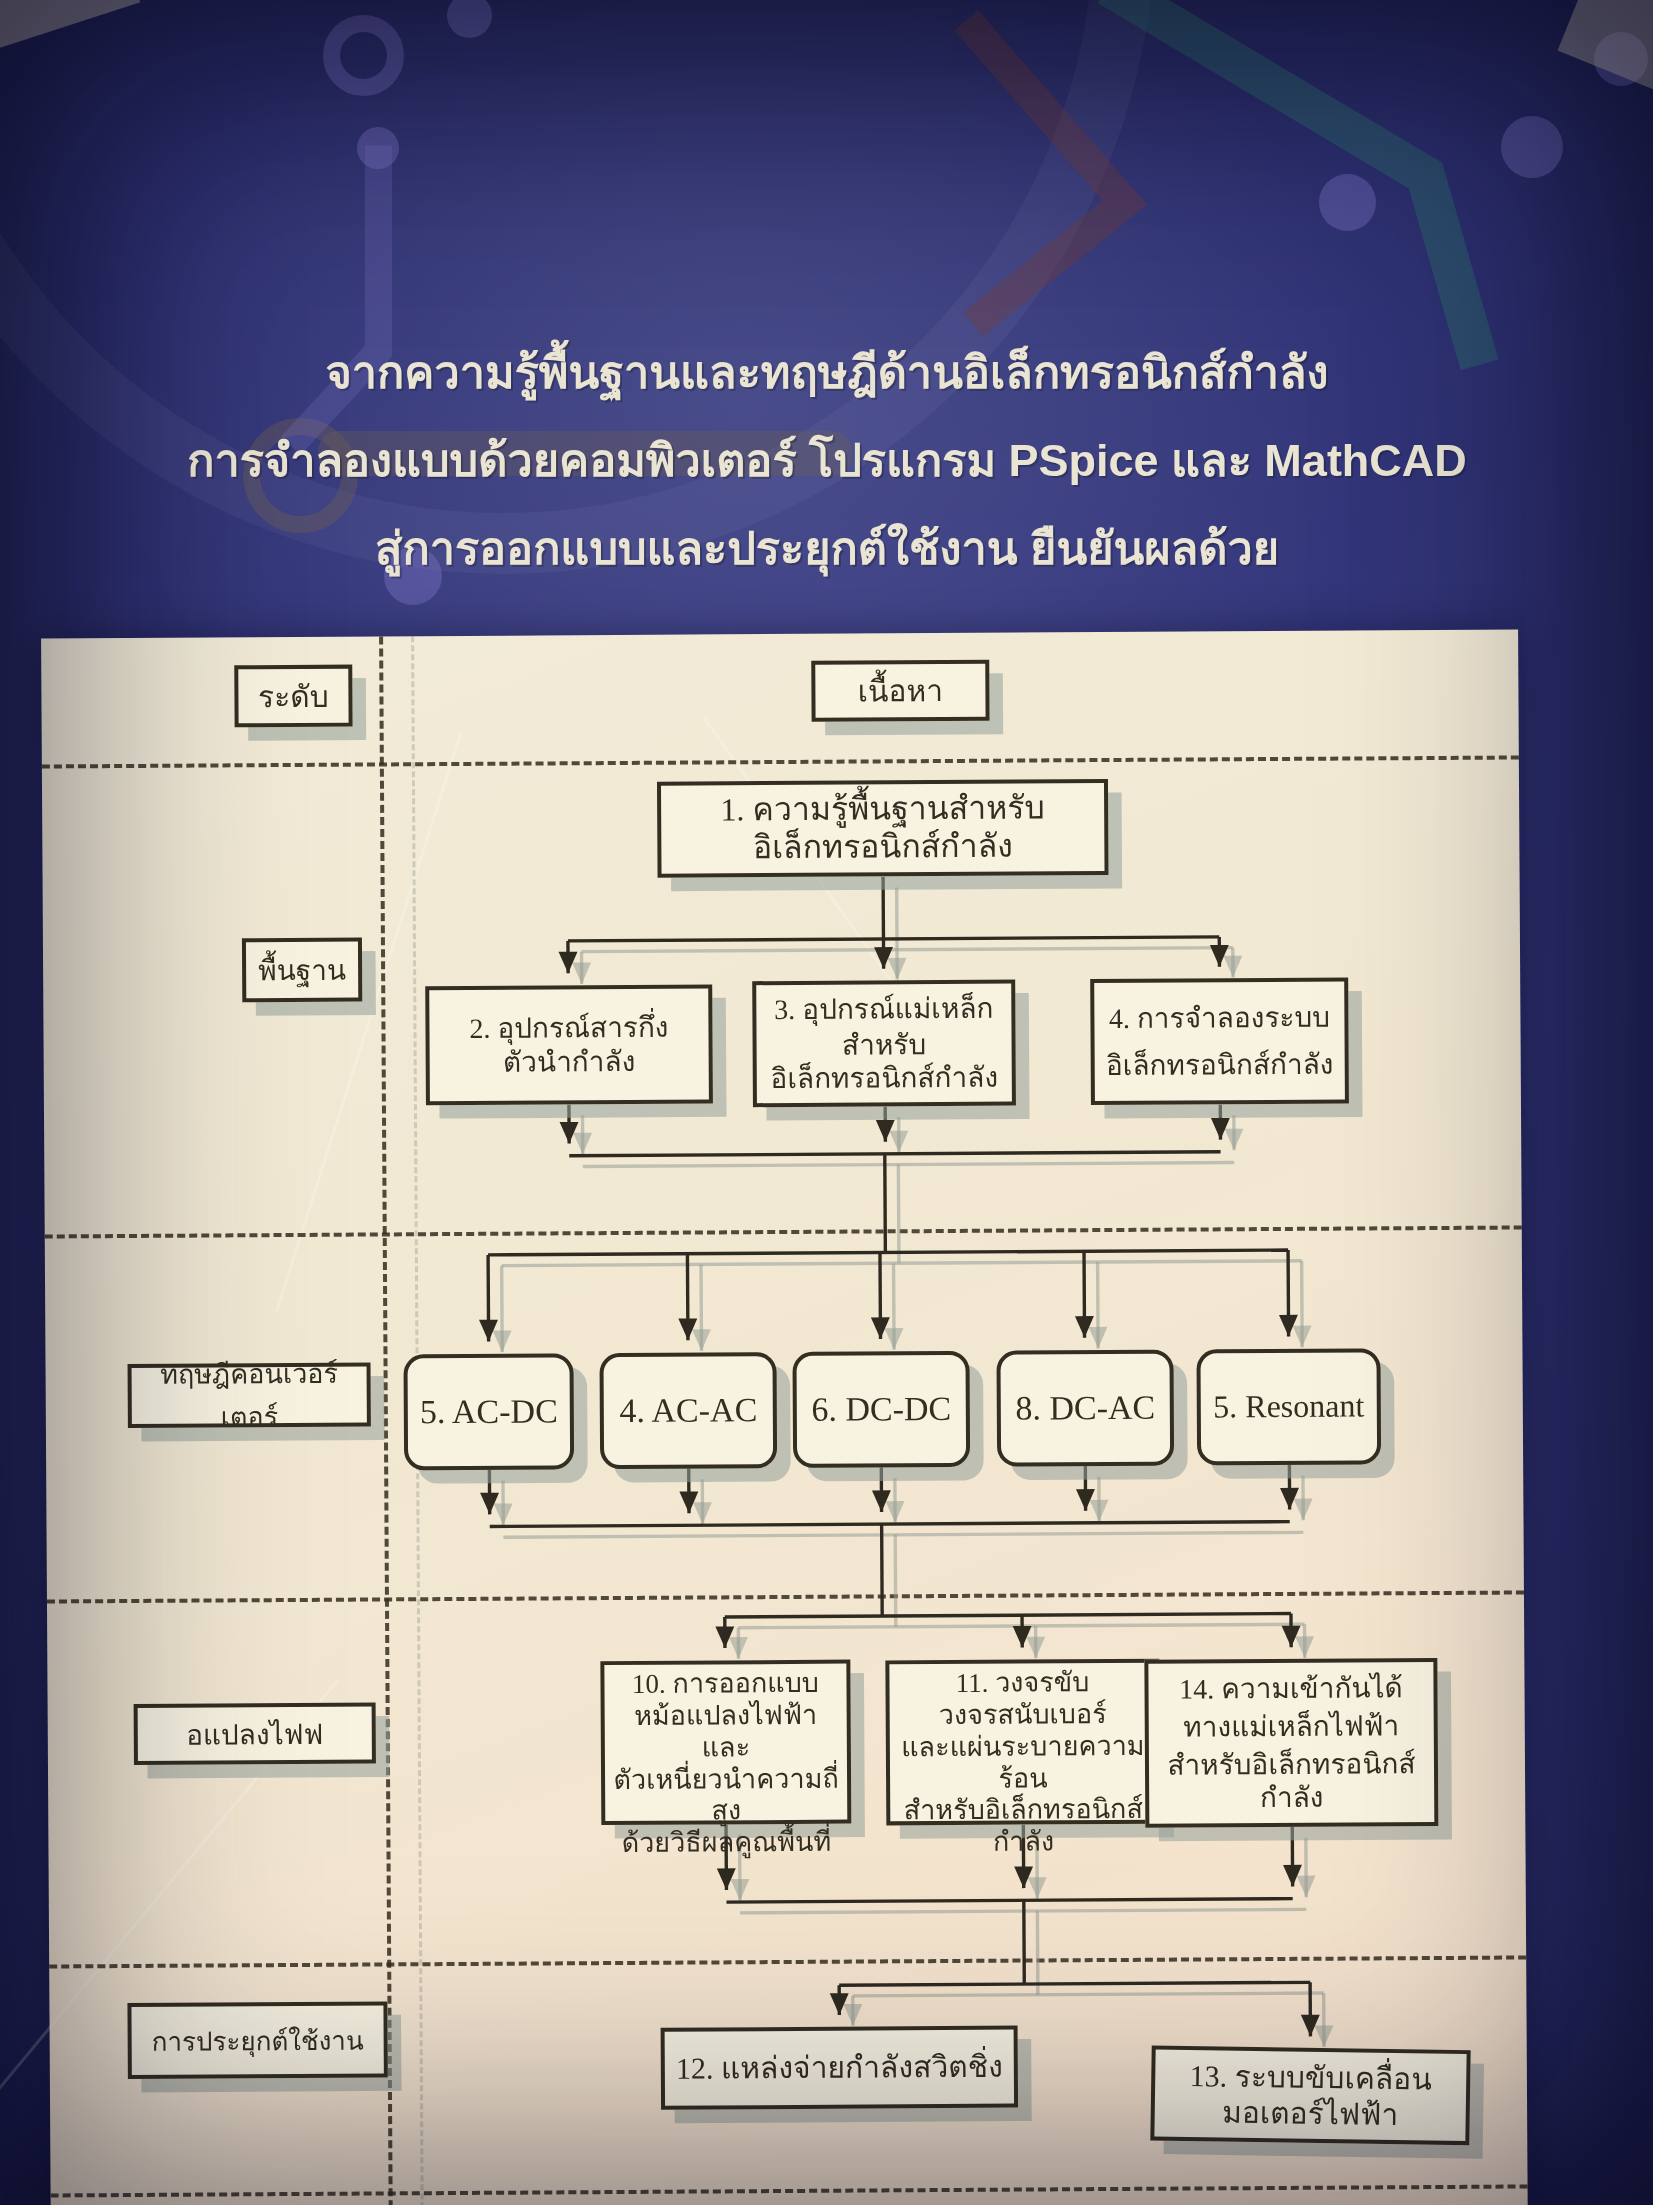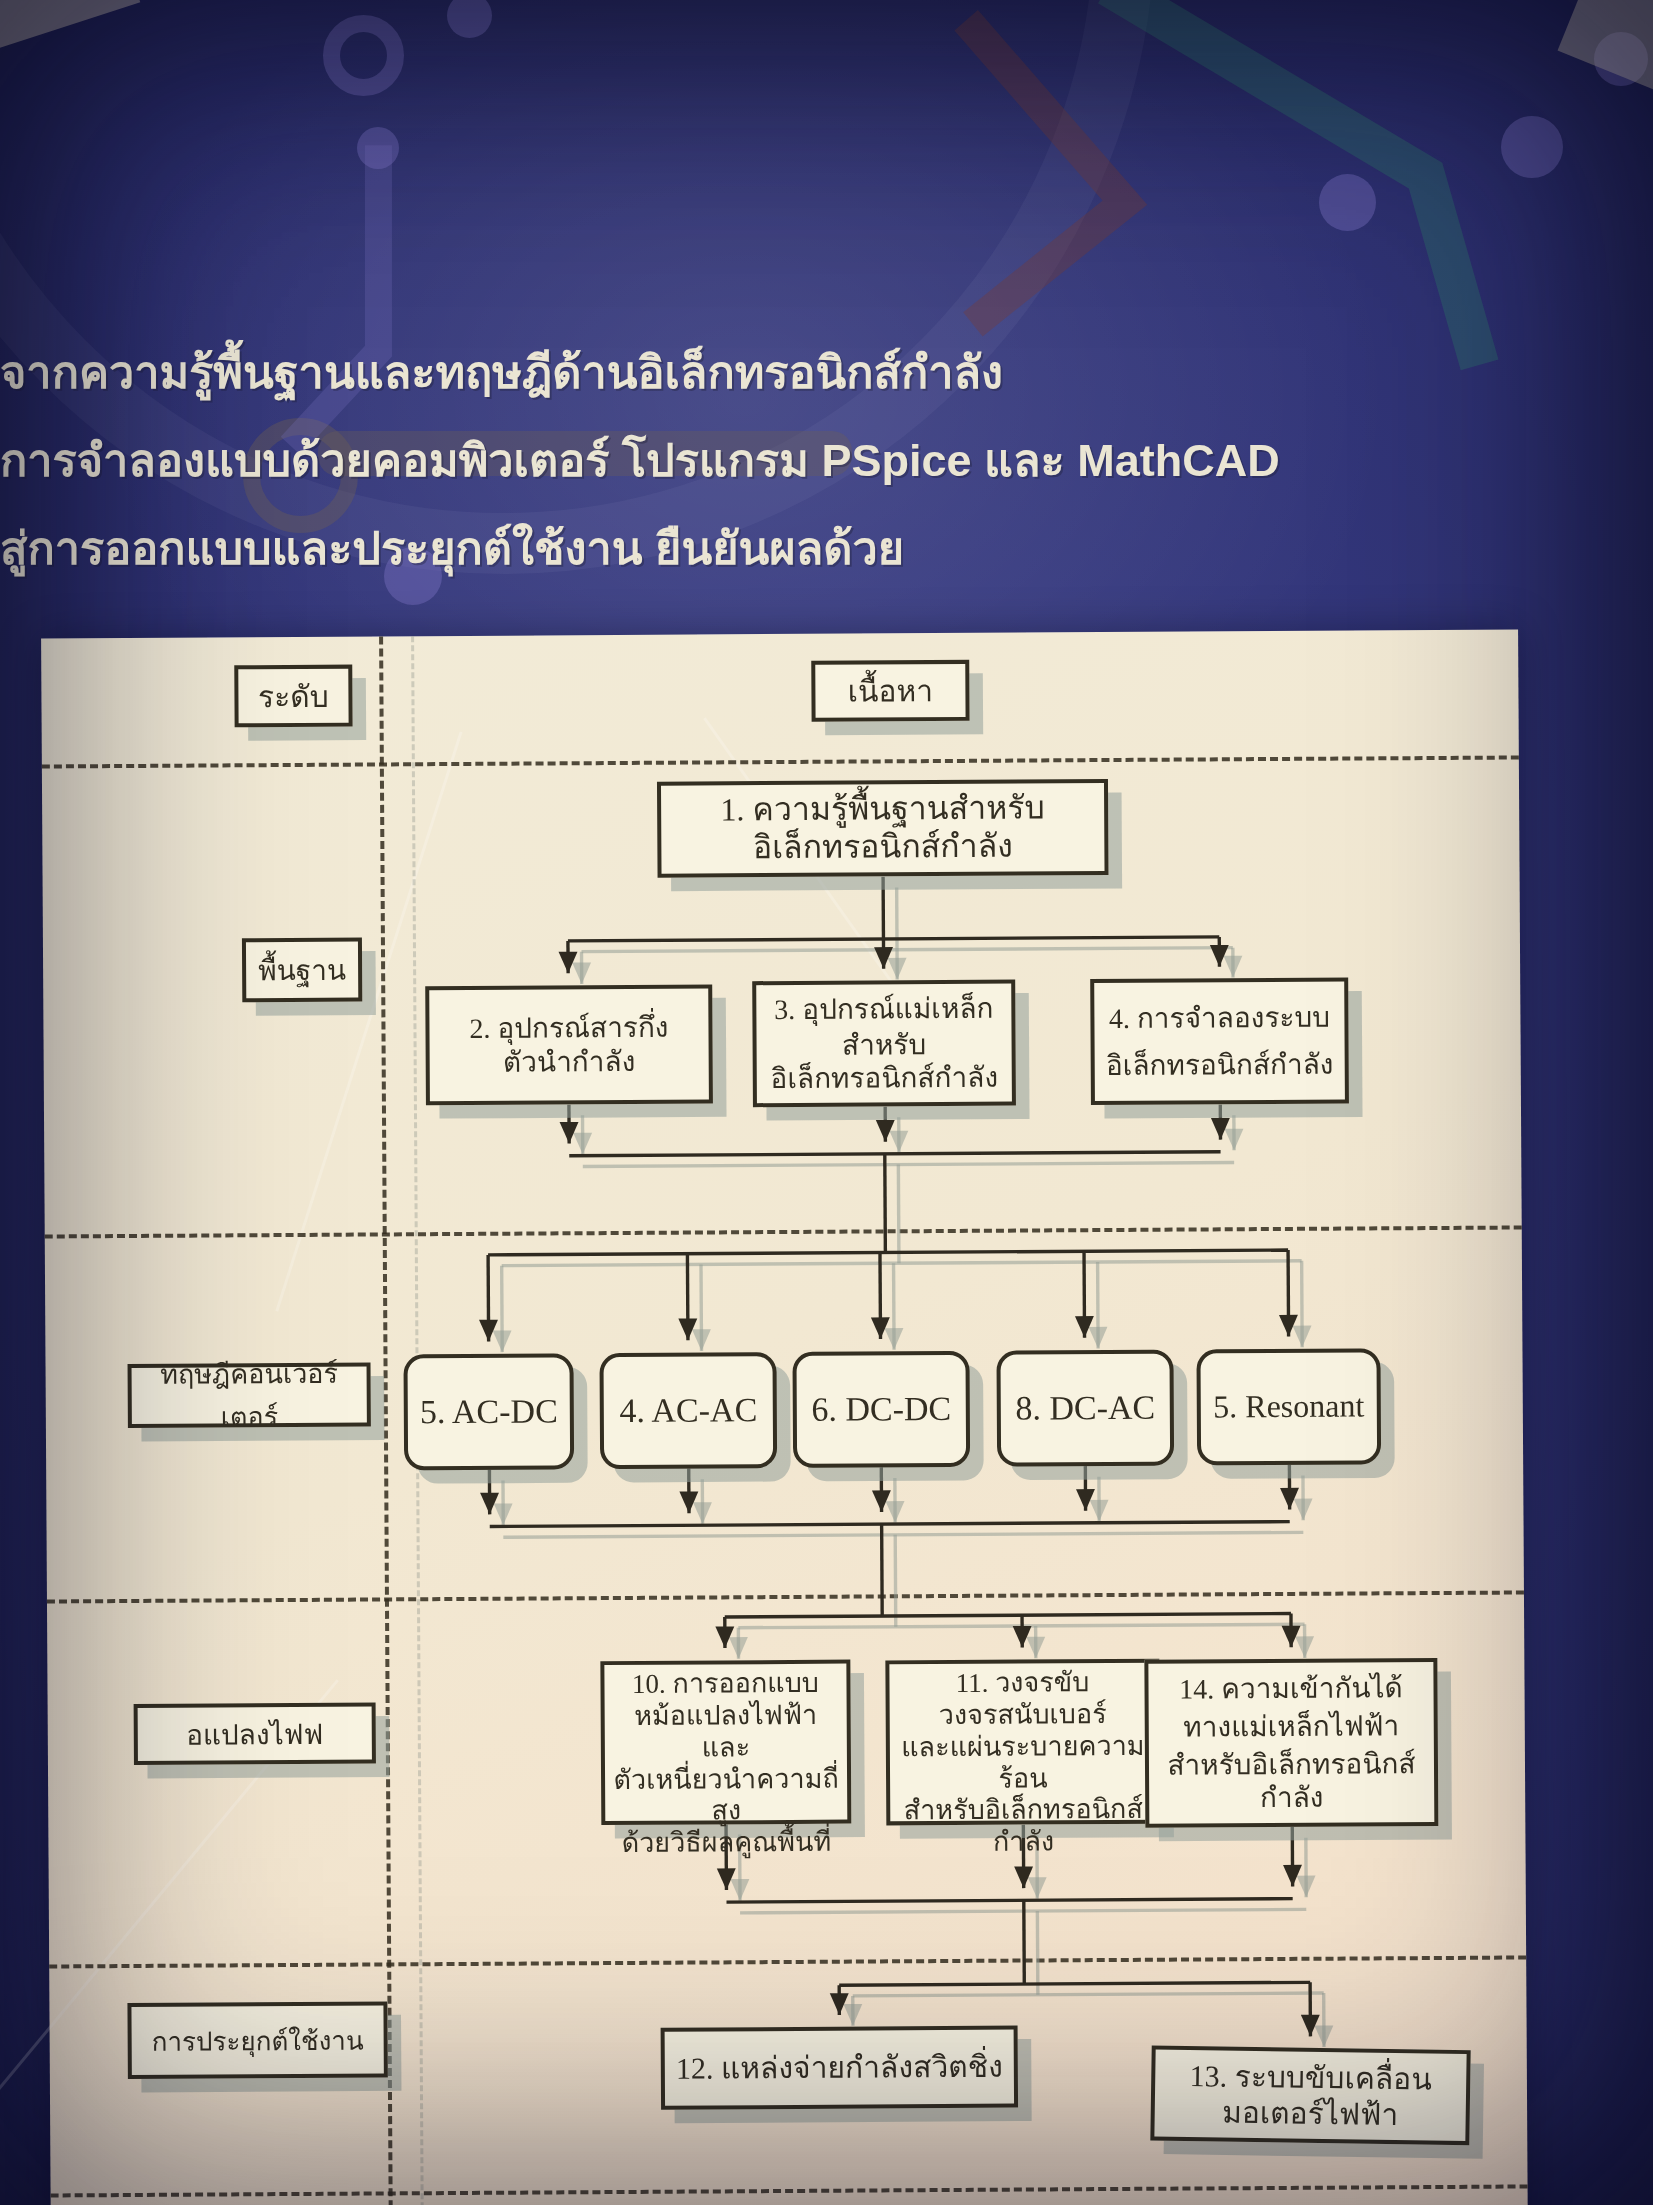--- a/index.html
+++ b/index.html
@@ -16,21 +16,21 @@
   .deco{position:absolute;z-index:1;pointer-events:none;}
   .dot{border-radius:50%;background:rgba(125,115,195,.42);}
   .ring{border-radius:50%;border:17.6px solid rgba(125,115,195,.38);background:transparent;}
   .arc{border-radius:50%;border:61px solid rgba(210,210,240,.06);background:transparent;}
   .corner{background:rgba(226,214,188,.8);}
 
   
   .cover-title{position:absolute;left:0;right:0;top:123px;text-align:center;margin:0;
     color:var(--title-yellow,#eec44f);font-size:89px;font-weight:bold;letter-spacing:1.4px;
     text-shadow:2.7px 3.4px 0 rgba(30,25,10,.35);z-index:3;}
-  .cover-sub{position:absolute;left:0;right:0;top:336px;text-align:left;z-index:3;}
+  .cover-sub{position:absolute;left:0;right:0;top:336px;text-align:center;z-index:3;}
   .cover-sub p{margin:0 0 15px 0;color:var(--subtitle-white,#eae5d3);
     font-size:45px;font-weight:bold;line-height:73px;text-shadow:2px 2px 0 rgba(25,25,45,.35);}
 
   
   .paper{position:absolute;left:45px;top:634px;width:1477px;height:1608px;
     transform:rotate(-0.35deg);transform-origin:50% 40%;
     background:linear-gradient(160deg,#f2ebd7 0%,#f2e8d2 45%,#f5e0ca 100%);
     box-shadow:0 0 41px rgba(0,0,20,.35);z-index:2;
     font-family:"Liberation Serif","DejaVu Serif",serif;color:var(--ink,#332e22);}
   .streak{position:absolute;background:rgba(255,255,255,.22);pointer-events:none;}
@@ -179,21 +179,21 @@
         <path d="M1443,1876 V2000"></path>
         <path d="M1169,2000 H1866"></path>
         <path d="M1169,2000 V2044" marker-end="url(#ah)"></path>
         <path d="M1866,2000 V2080" marker-end="url(#ah)"></path>
       </g>
     </svg>
 
     <div class="lbl" style="left:193px;top:28px;width:118px;height:62px;font-size:30px;">
         <span>ระดับ</span>
       </div>
-    <div class="lbl" style="left:770px;top:27px;width:158px;height:61px;font-size:30px;">
+    <div class="lbl" style="left:770px;top:27px;width:178px;height:61px;font-size:30px;">
         <span>เนื้อหา</span>
       </div>
 
     <div class="lbl" style="left:199px;top:301px;width:120px;height:64px;">
         <span>พื้นฐาน</span>
       </div>
     <div class="lbl" style="left:82px;top:726px;width:243px;height:64px;font-size:27px;">
         <span>ทฤษฎีคอนเวอร์เตอร์</span>
       </div>
     <div class="lbl" style="left:86px;top:1066px;width:242px;height:61px;">

